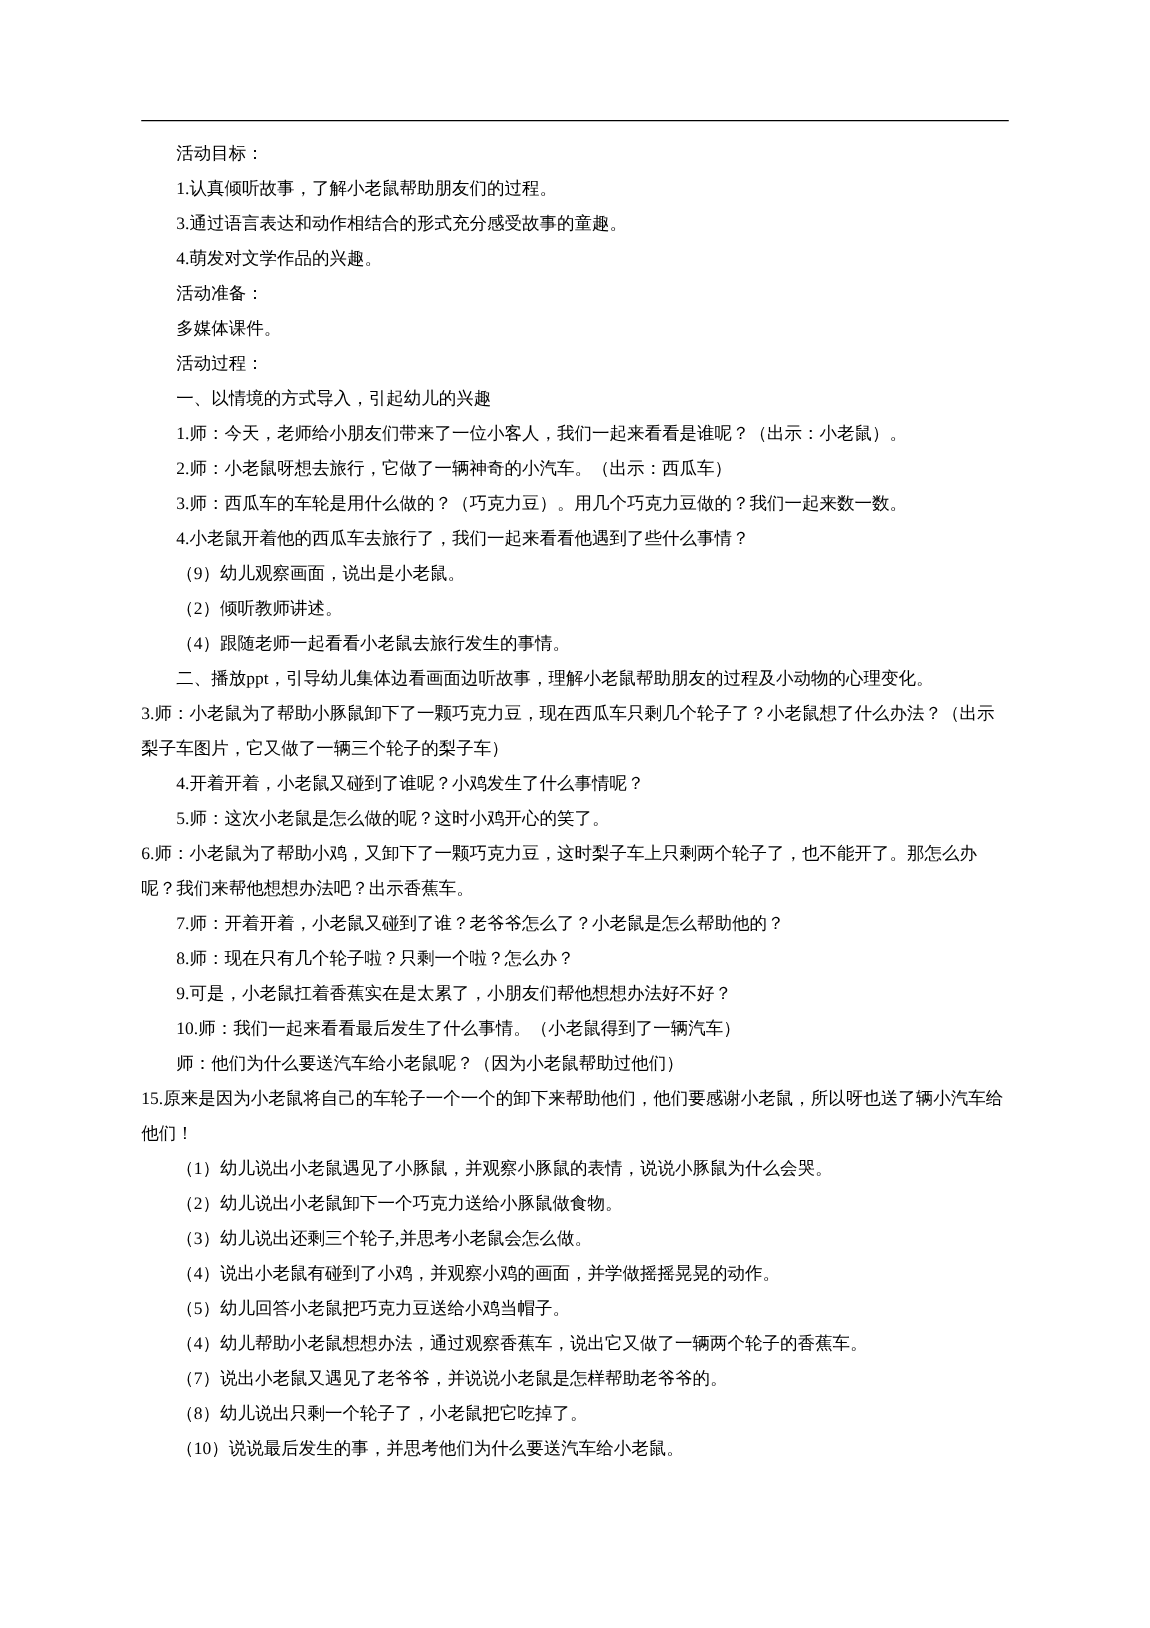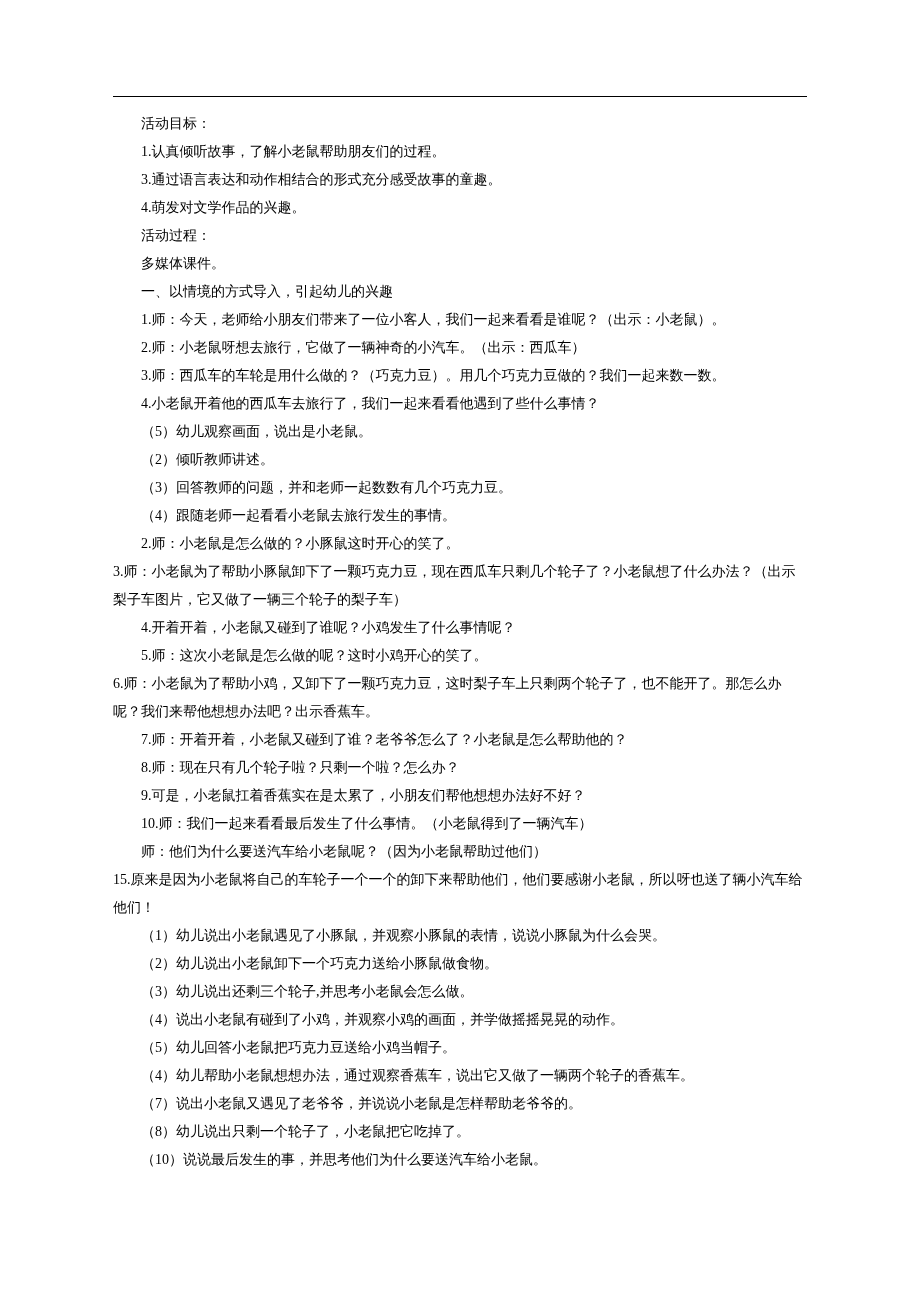--- a/index.html
+++ b/index.html
@@ -37,32 +37,32 @@
 </head>
 <body>
 
 <div class="page">
   <div class="hr-top"></div>
   <div id="content">
       <p class="para">活动目标：</p>
       <p class="para">1.认真倾听故事，了解小老鼠帮助朋友们的过程。</p>
       <p class="para">3.通过语言表达和动作相结合的形式充分感受故事的童趣。</p>
       <p class="para">4.萌发对文学作品的兴趣。</p>
+      <p class="para">活动准备：</p>
+      <p class="para">多媒体课件。</p>
       <p class="para">活动过程：</p>
-      <p class="para">多媒体课件。</p>
       <p class="para">一、以情境的方式导入，引起幼儿的兴趣</p>
       <p class="para">1.师：今天，老师给小朋友们带来了一位小客人，我们一起来看看是谁呢？（出示：小老鼠）。</p>
       <p class="para">2.师：小老鼠呀想去旅行，它做了一辆神奇的小汽车。（出示：西瓜车）</p>
       <p class="para">3.师：西瓜车的车轮是用什么做的？（巧克力豆）。用几个巧克力豆做的？我们一起来数一数。</p>
       <p class="para">4.小老鼠开着他的西瓜车去旅行了，我们一起来看看他遇到了些什么事情？</p>
-      <p class="para">（5）幼儿观察画面，说出是小老鼠。</p>
+      <p class="para">（9）幼儿观察画面，说出是小老鼠。</p>
       <p class="para">（2）倾听教师讲述。</p>
-      <p class="para">（3）回答教师的问题，并和老师一起数数有几个巧克力豆。</p>
       <p class="para">（4）跟随老师一起看看小老鼠去旅行发生的事情。</p>
-      <p class="para">2.师：小老鼠是怎么做的？小豚鼠这时开心的笑了。</p>
+      <p class="para">二、播放ppt，引导幼儿集体边看画面边听故事，理解小老鼠帮助朋友的过程及小动物的心理变化。</p>
       <p class="para no-indent">3.师：小老鼠为了帮助小豚鼠卸下了一颗巧克力豆，现在西瓜车只剩几个轮子了？小老鼠想了什么办法？（出示梨子车图片，它又做了一辆三个轮子的梨子车）</p>
       <p class="para">4.开着开着，小老鼠又碰到了谁呢？小鸡发生了什么事情呢？</p>
       <p class="para">5.师：这次小老鼠是怎么做的呢？这时小鸡开心的笑了。</p>
       <p class="para no-indent">6.师：小老鼠为了帮助小鸡，又卸下了一颗巧克力豆，这时梨子车上只剩两个轮子了，也不能开了。那怎么办呢？我们来帮他想想办法吧？出示香蕉车。</p>
       <p class="para">7.师：开着开着，小老鼠又碰到了谁？老爷爷怎么了？小老鼠是怎么帮助他的？</p>
       <p class="para">8.师：现在只有几个轮子啦？只剩一个啦？怎么办？</p>
       <p class="para">9.可是，小老鼠扛着香蕉实在是太累了，小朋友们帮他想想办法好不好？</p>
       <p class="para">10.师：我们一起来看看最后发生了什么事情。（小老鼠得到了一辆汽车）</p>
       <p class="para">师：他们为什么要送汽车给小老鼠呢？（因为小老鼠帮助过他们）</p>
       <p class="para no-indent">15.原来是因为小老鼠将自己的车轮子一个一个的卸下来帮助他们，他们要感谢小老鼠，所以呀也送了辆小汽车给他们！</p>

